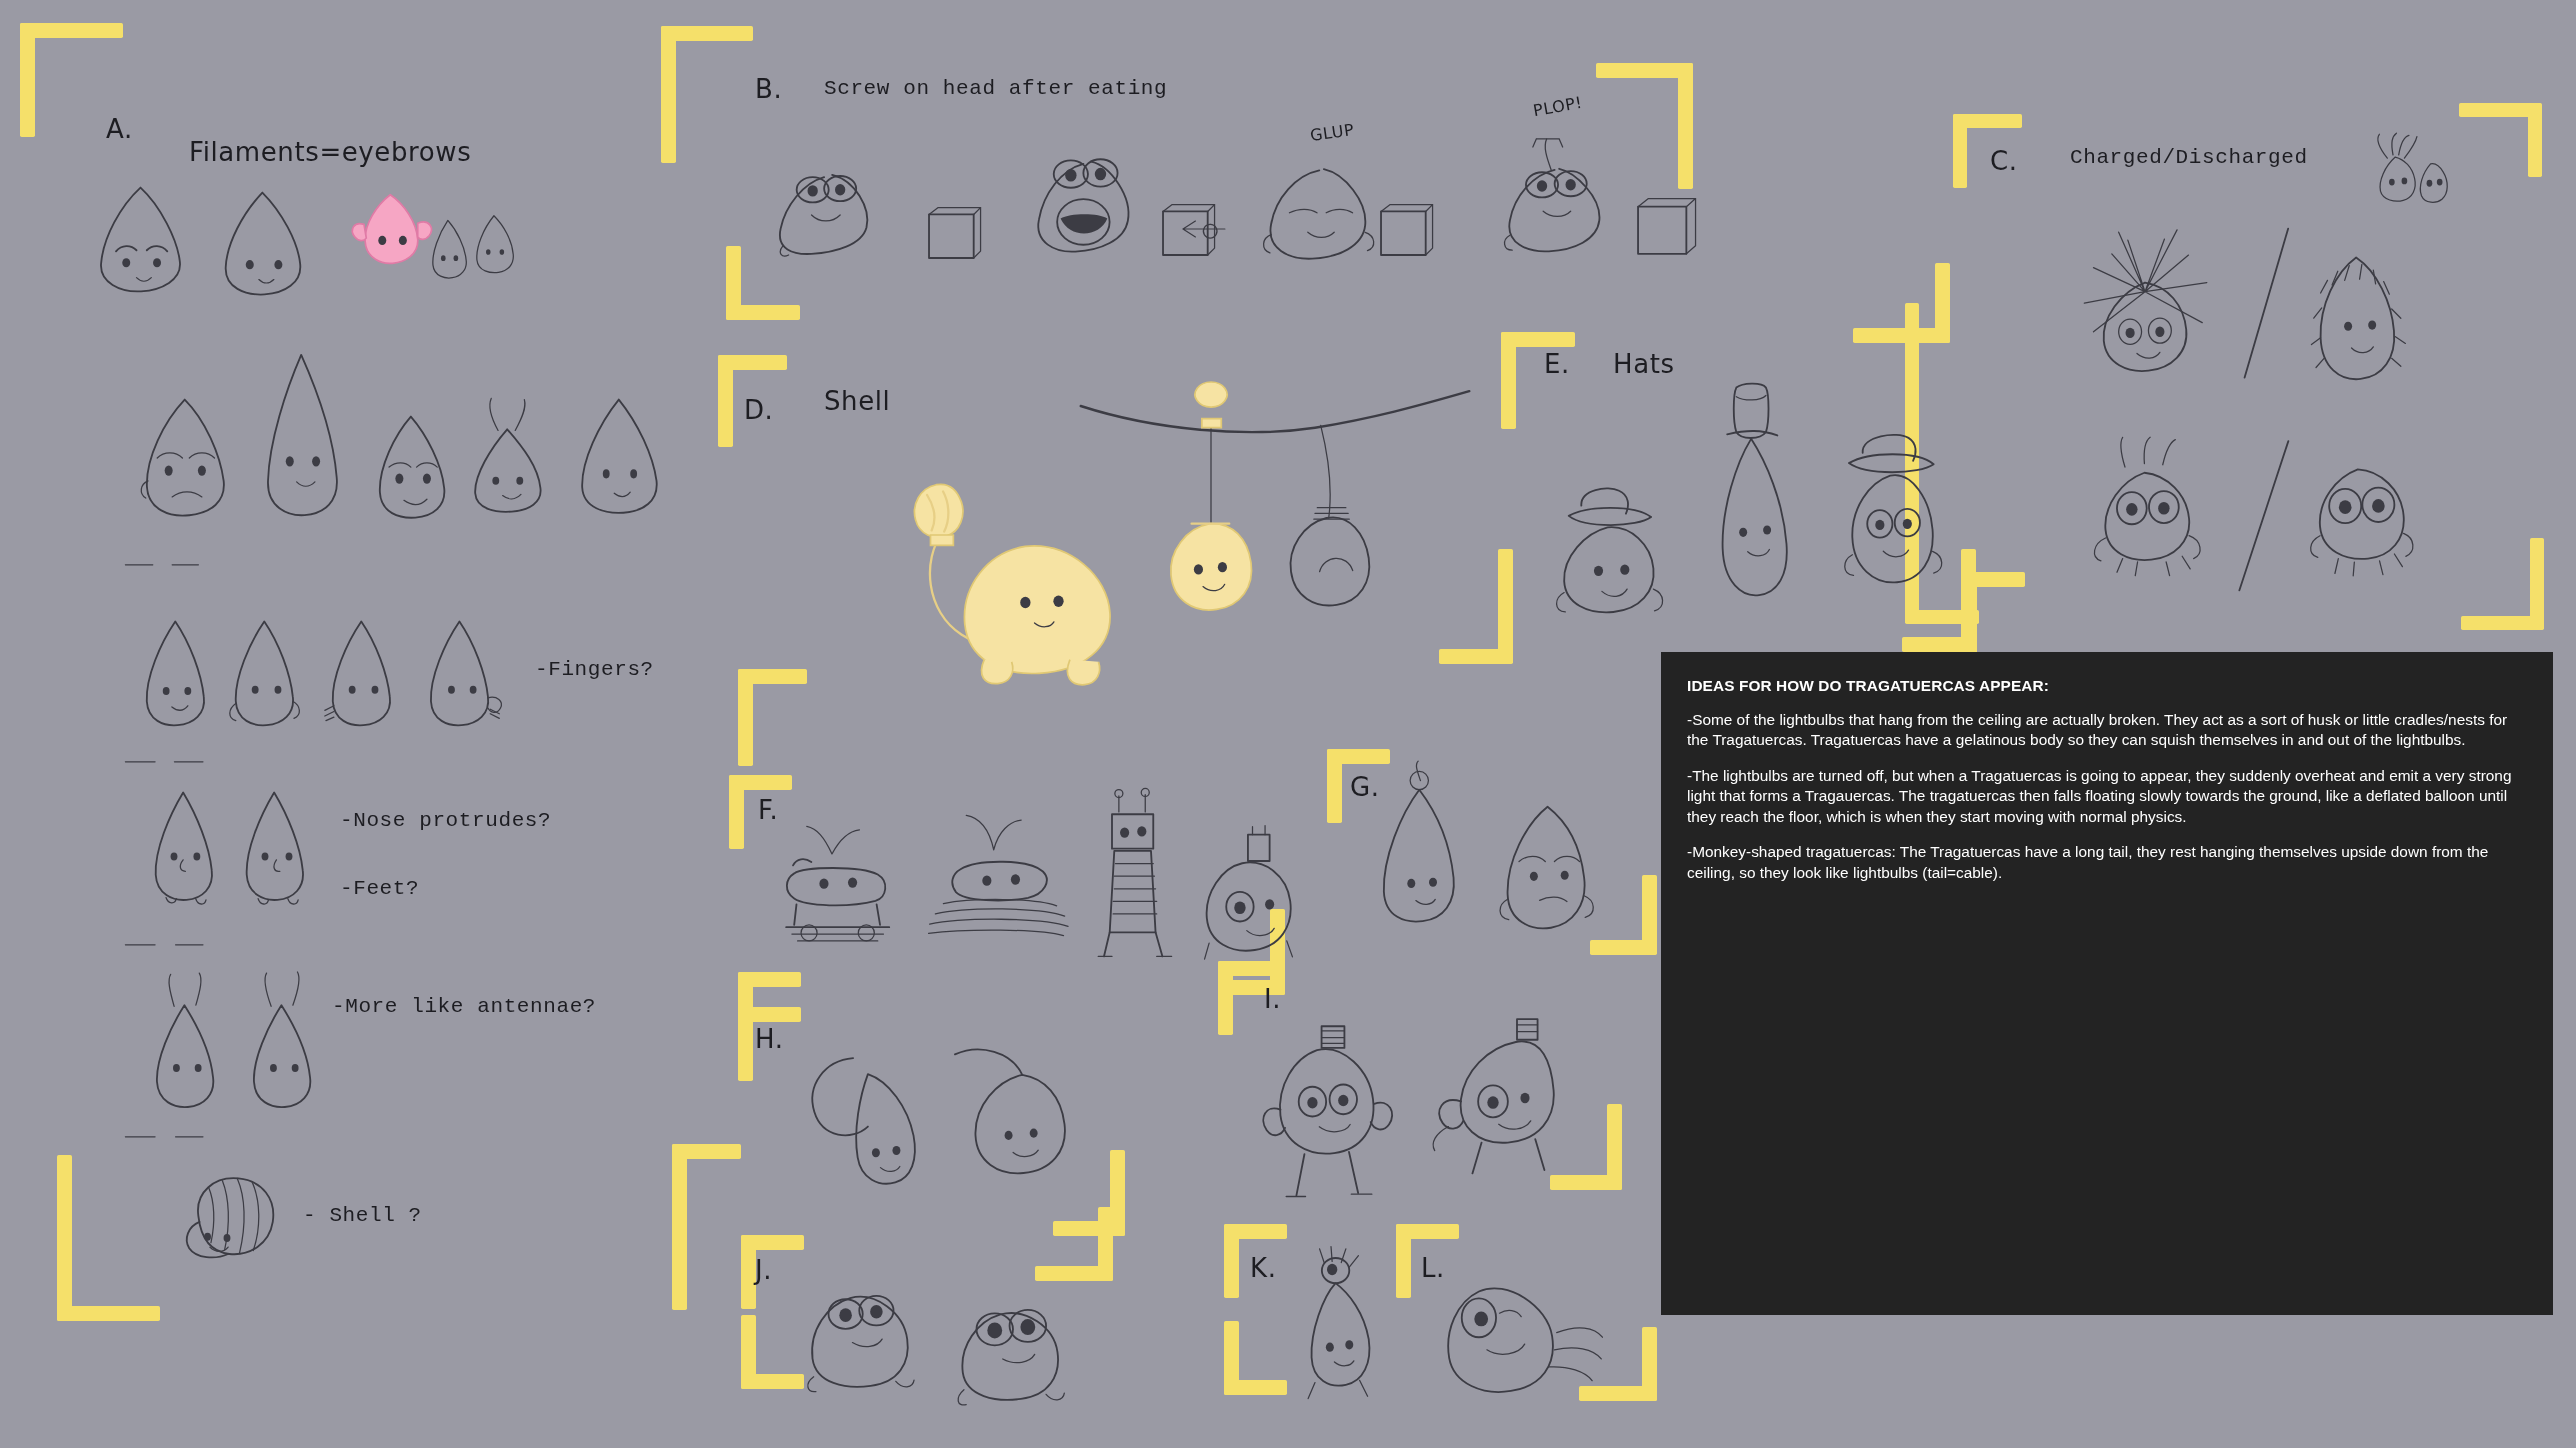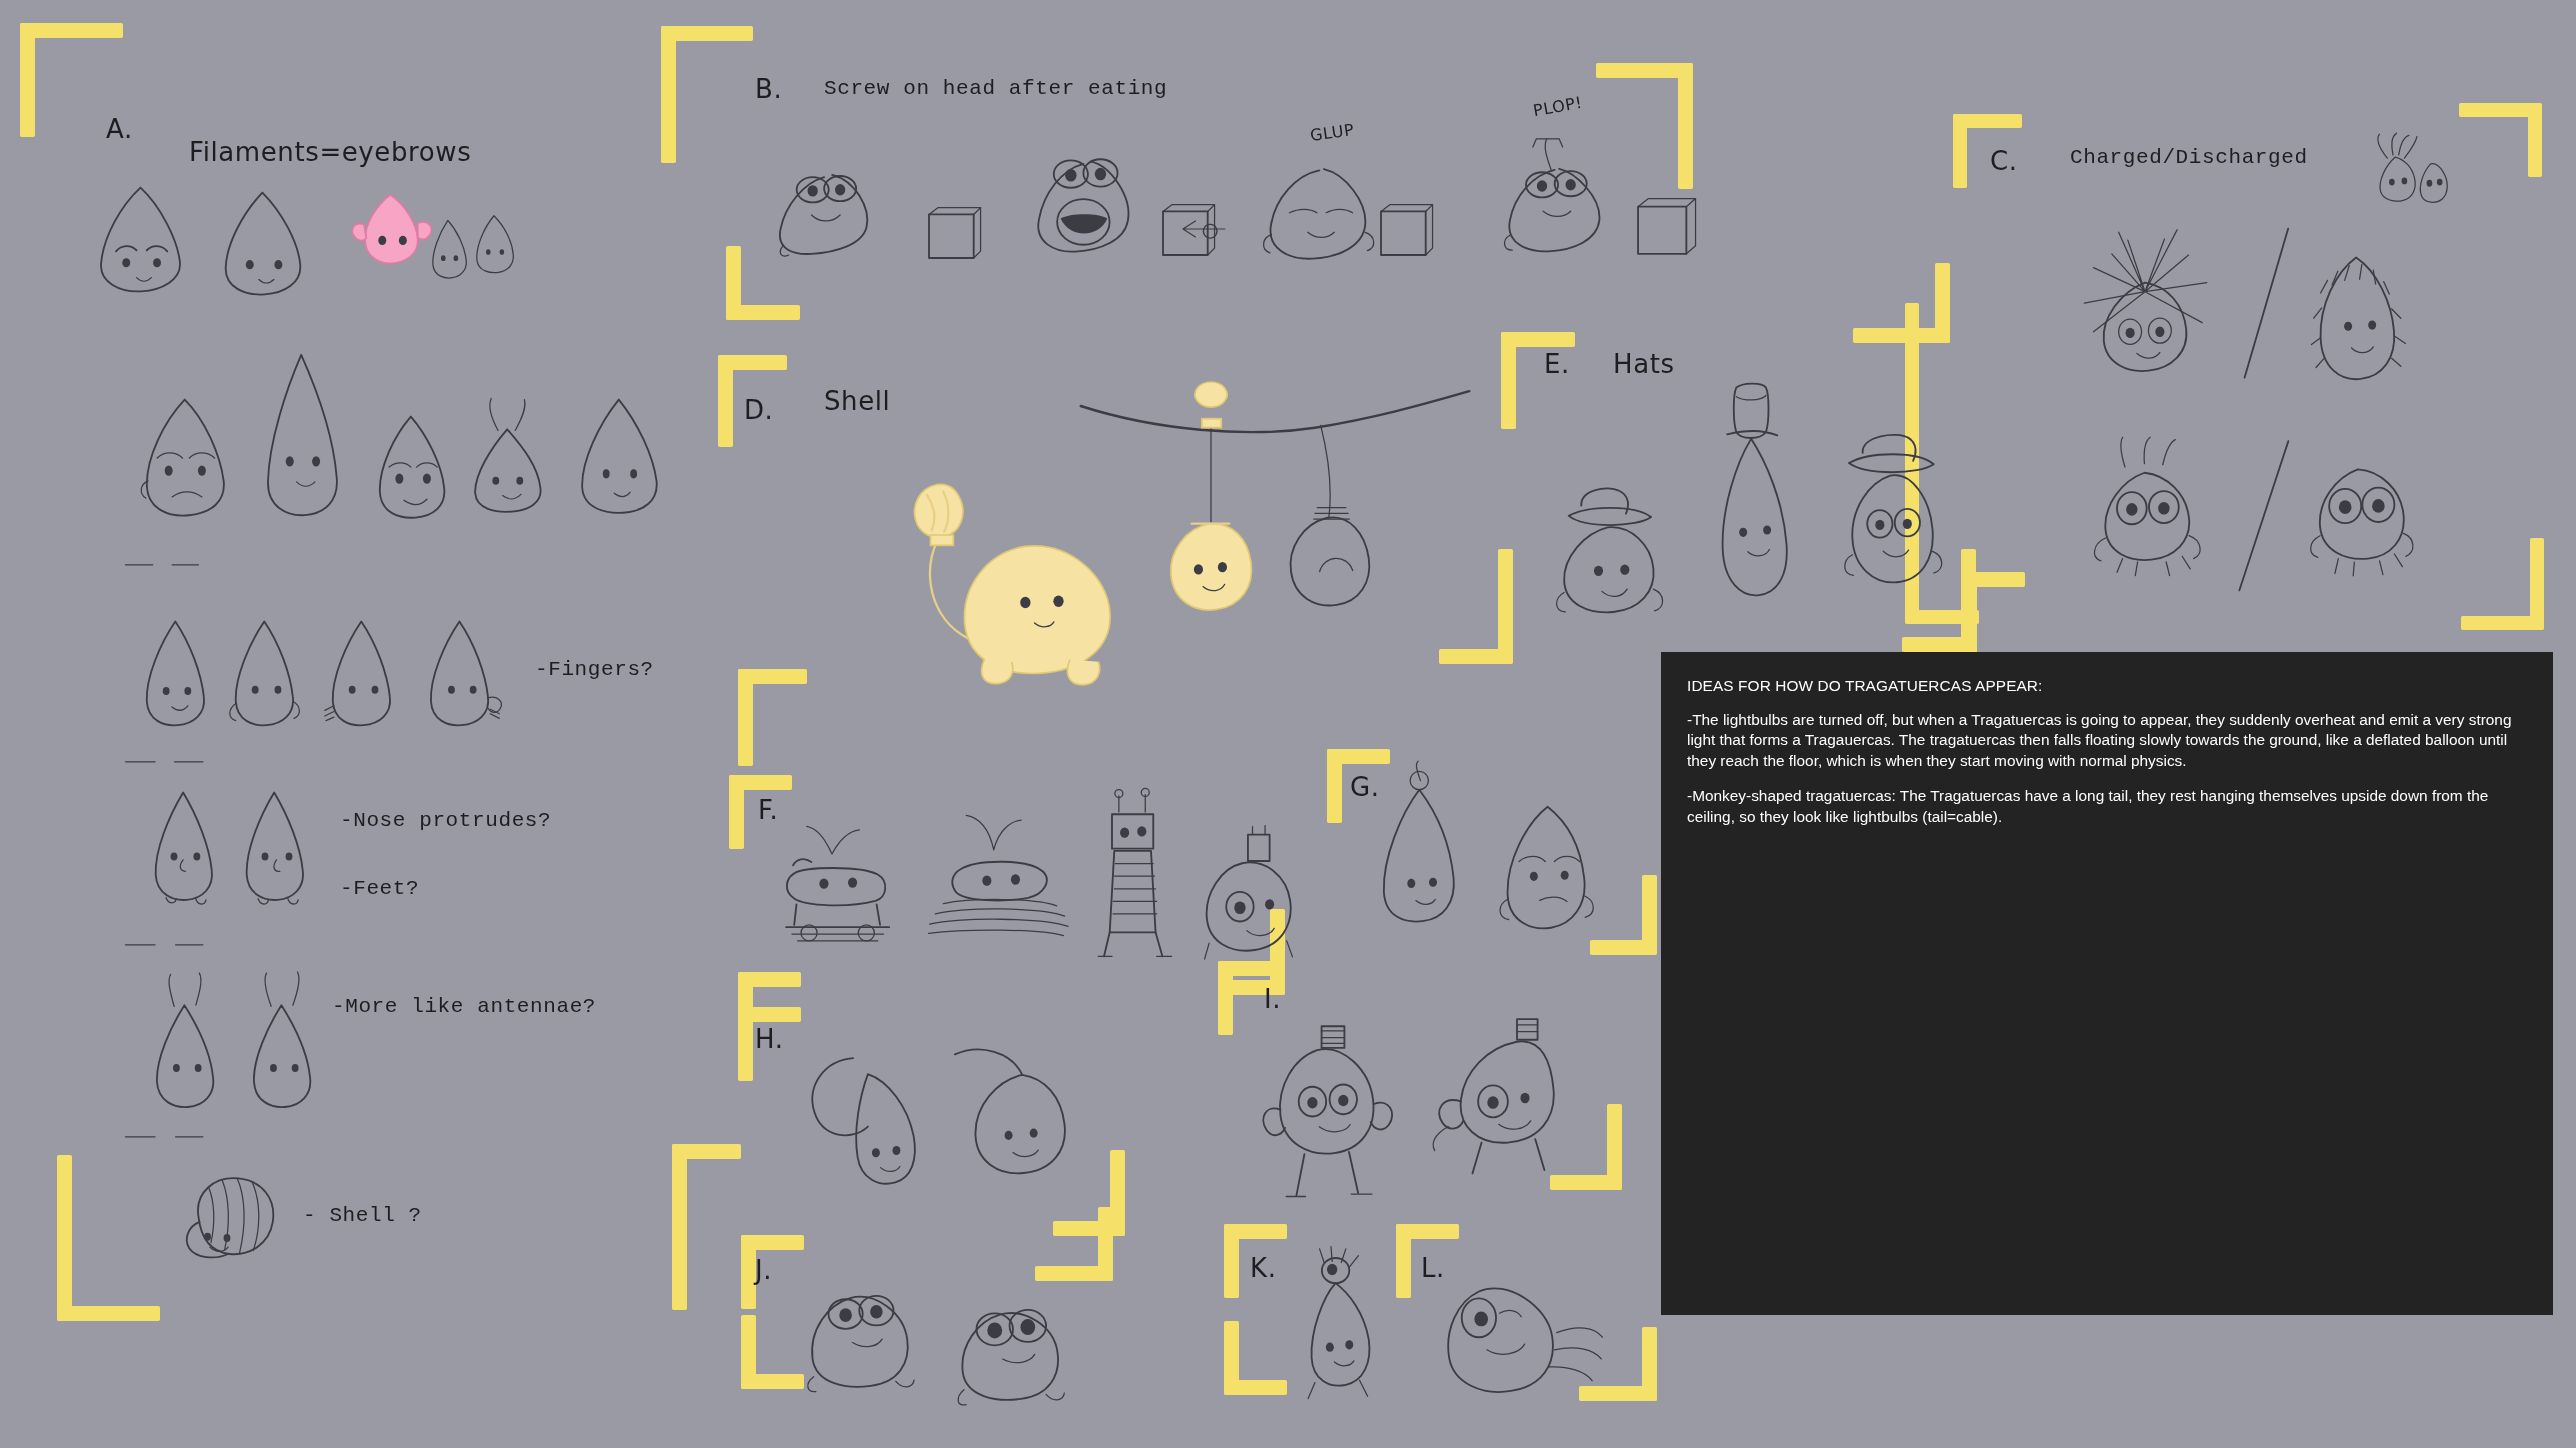--- a/index.html
+++ b/index.html
@@ -38,21 +38,21 @@
   .pinkfill{fill:#f6a6c4;stroke:#e07ba6;stroke-width:3;}
 
   
   #notes{
     position:absolute;
     background:#232323;
     color:#ffffff;
     box-sizing:border-box;
   }
   #notes .n-title{
-    font-size:15.4px;font-weight:400;letter-spacing:0.1px;margin:0 0 15px 0;
+    font-size:15.4px;font-weight:700;letter-spacing:0.1px;margin:0 0 15px 0;
   }
   #notes p{
     font-size:15.4px;line-height:1.33;margin:0 0 15px 0;
   }
   #notes p:last-child{margin-bottom:0;}
 </style>
 </head>
 <body>
 
 <div class="board">
@@ -836,18 +836,19 @@
       <path class="stroke thin" d="M132 86 C146 78 162 80 170 92"></path>
       <path class="stroke thin" d="M110 150 C132 164 166 158 176 140"></path>
       <path class="stroke thin" d="M232 120 C268 106 298 110 312 128"></path>
       <path class="stroke thin" d="M228 150 C264 142 296 148 310 166"></path>
       <path class="stroke thin" d="M218 180 C252 178 282 188 294 204"></path>
     </svg>
   </div>
 
   <div id="notes" style="left:1661px;top:652px;width:892px;height:663px;padding:25px 26px;">
     <div class="n-title">IDEAS FOR HOW DO TRAGATUERCAS APPEAR:</div>
+    <p>-Some of the lightbulbs that hang from the ceiling are actually broken. They act as a sort of husk or little cradles/nests for the Tragatuercas. Tragatuercas have a gelatinous body so they can squish themselves in and out of the lightbulbs.</p>
     <p>-The lightbulbs are turned off, but when a Tragatuercas is going to appear, they suddenly overheat and emit a very strong light that forms a Tragauercas. The tragatuercas then falls floating slowly towards the ground, like a deflated balloon until they reach the floor, which is when they start moving with normal physics.</p>
     <p>-Monkey-shaped tragatuercas: The Tragatuercas have a long tail, they rest hanging themselves upside down from the ceiling, so they look like lightbulbs (tail=cable).</p>
   </div>
 
 </div>
 
 
 </body></html>

